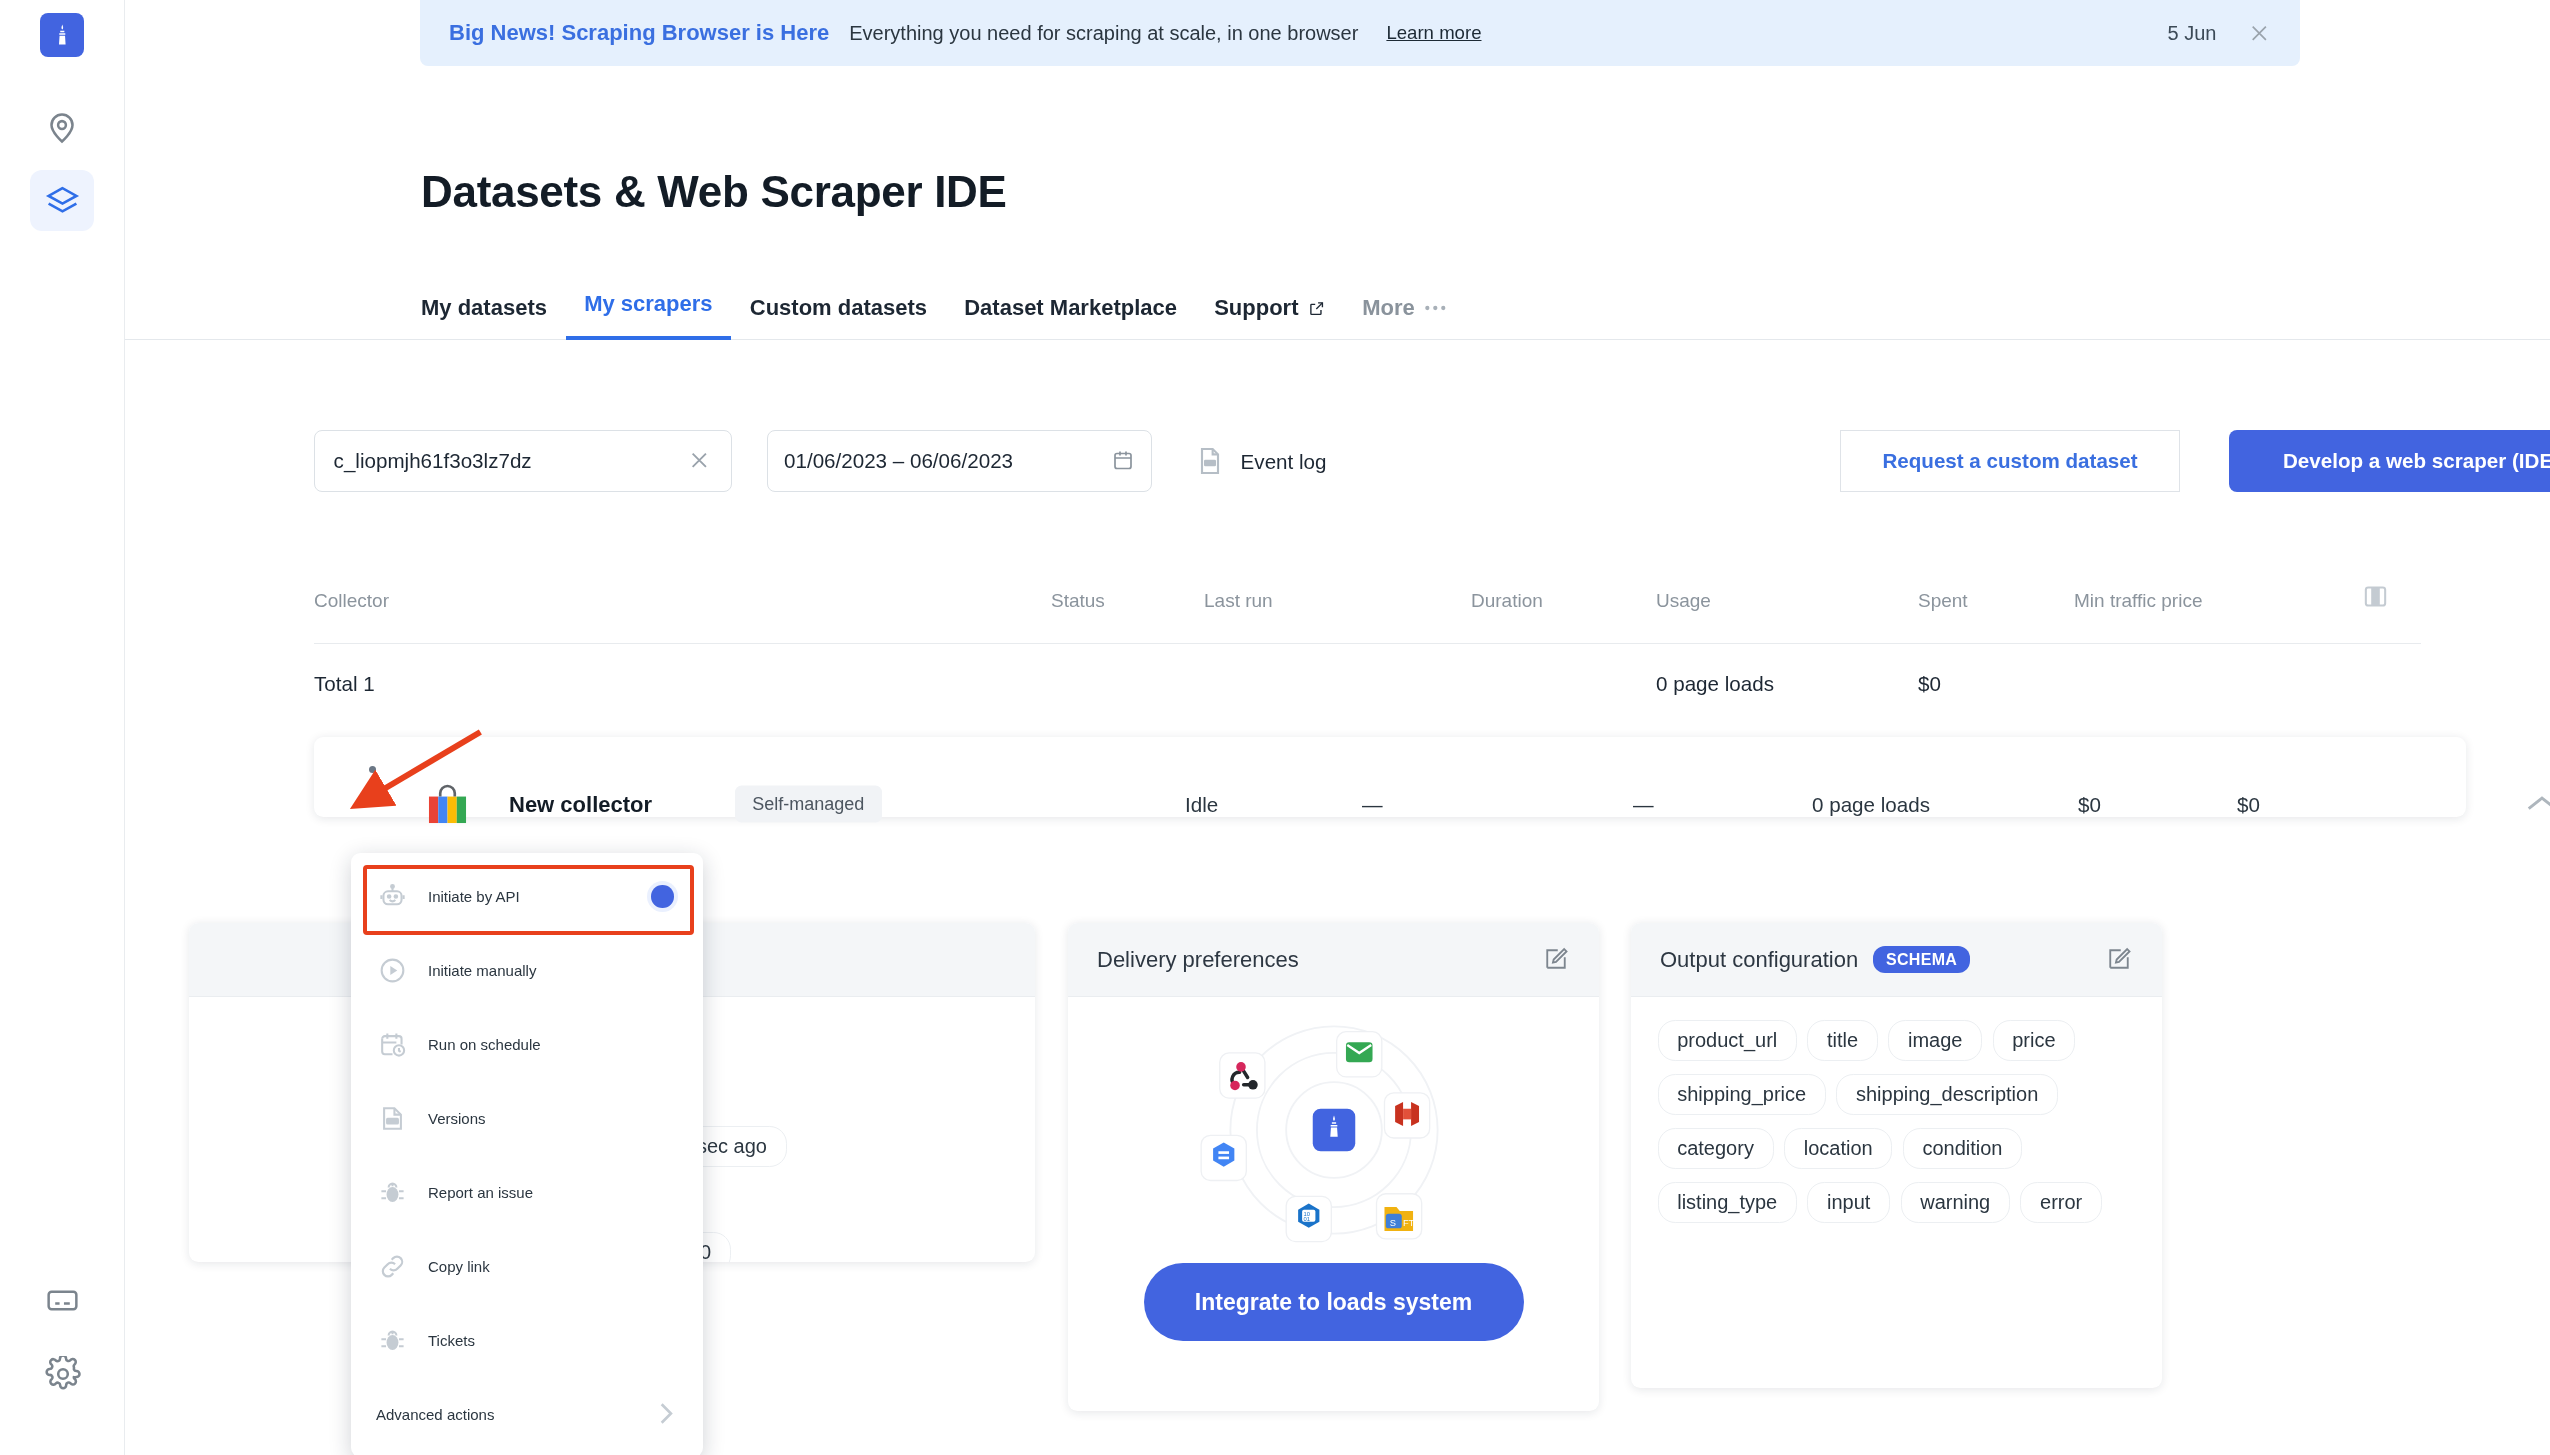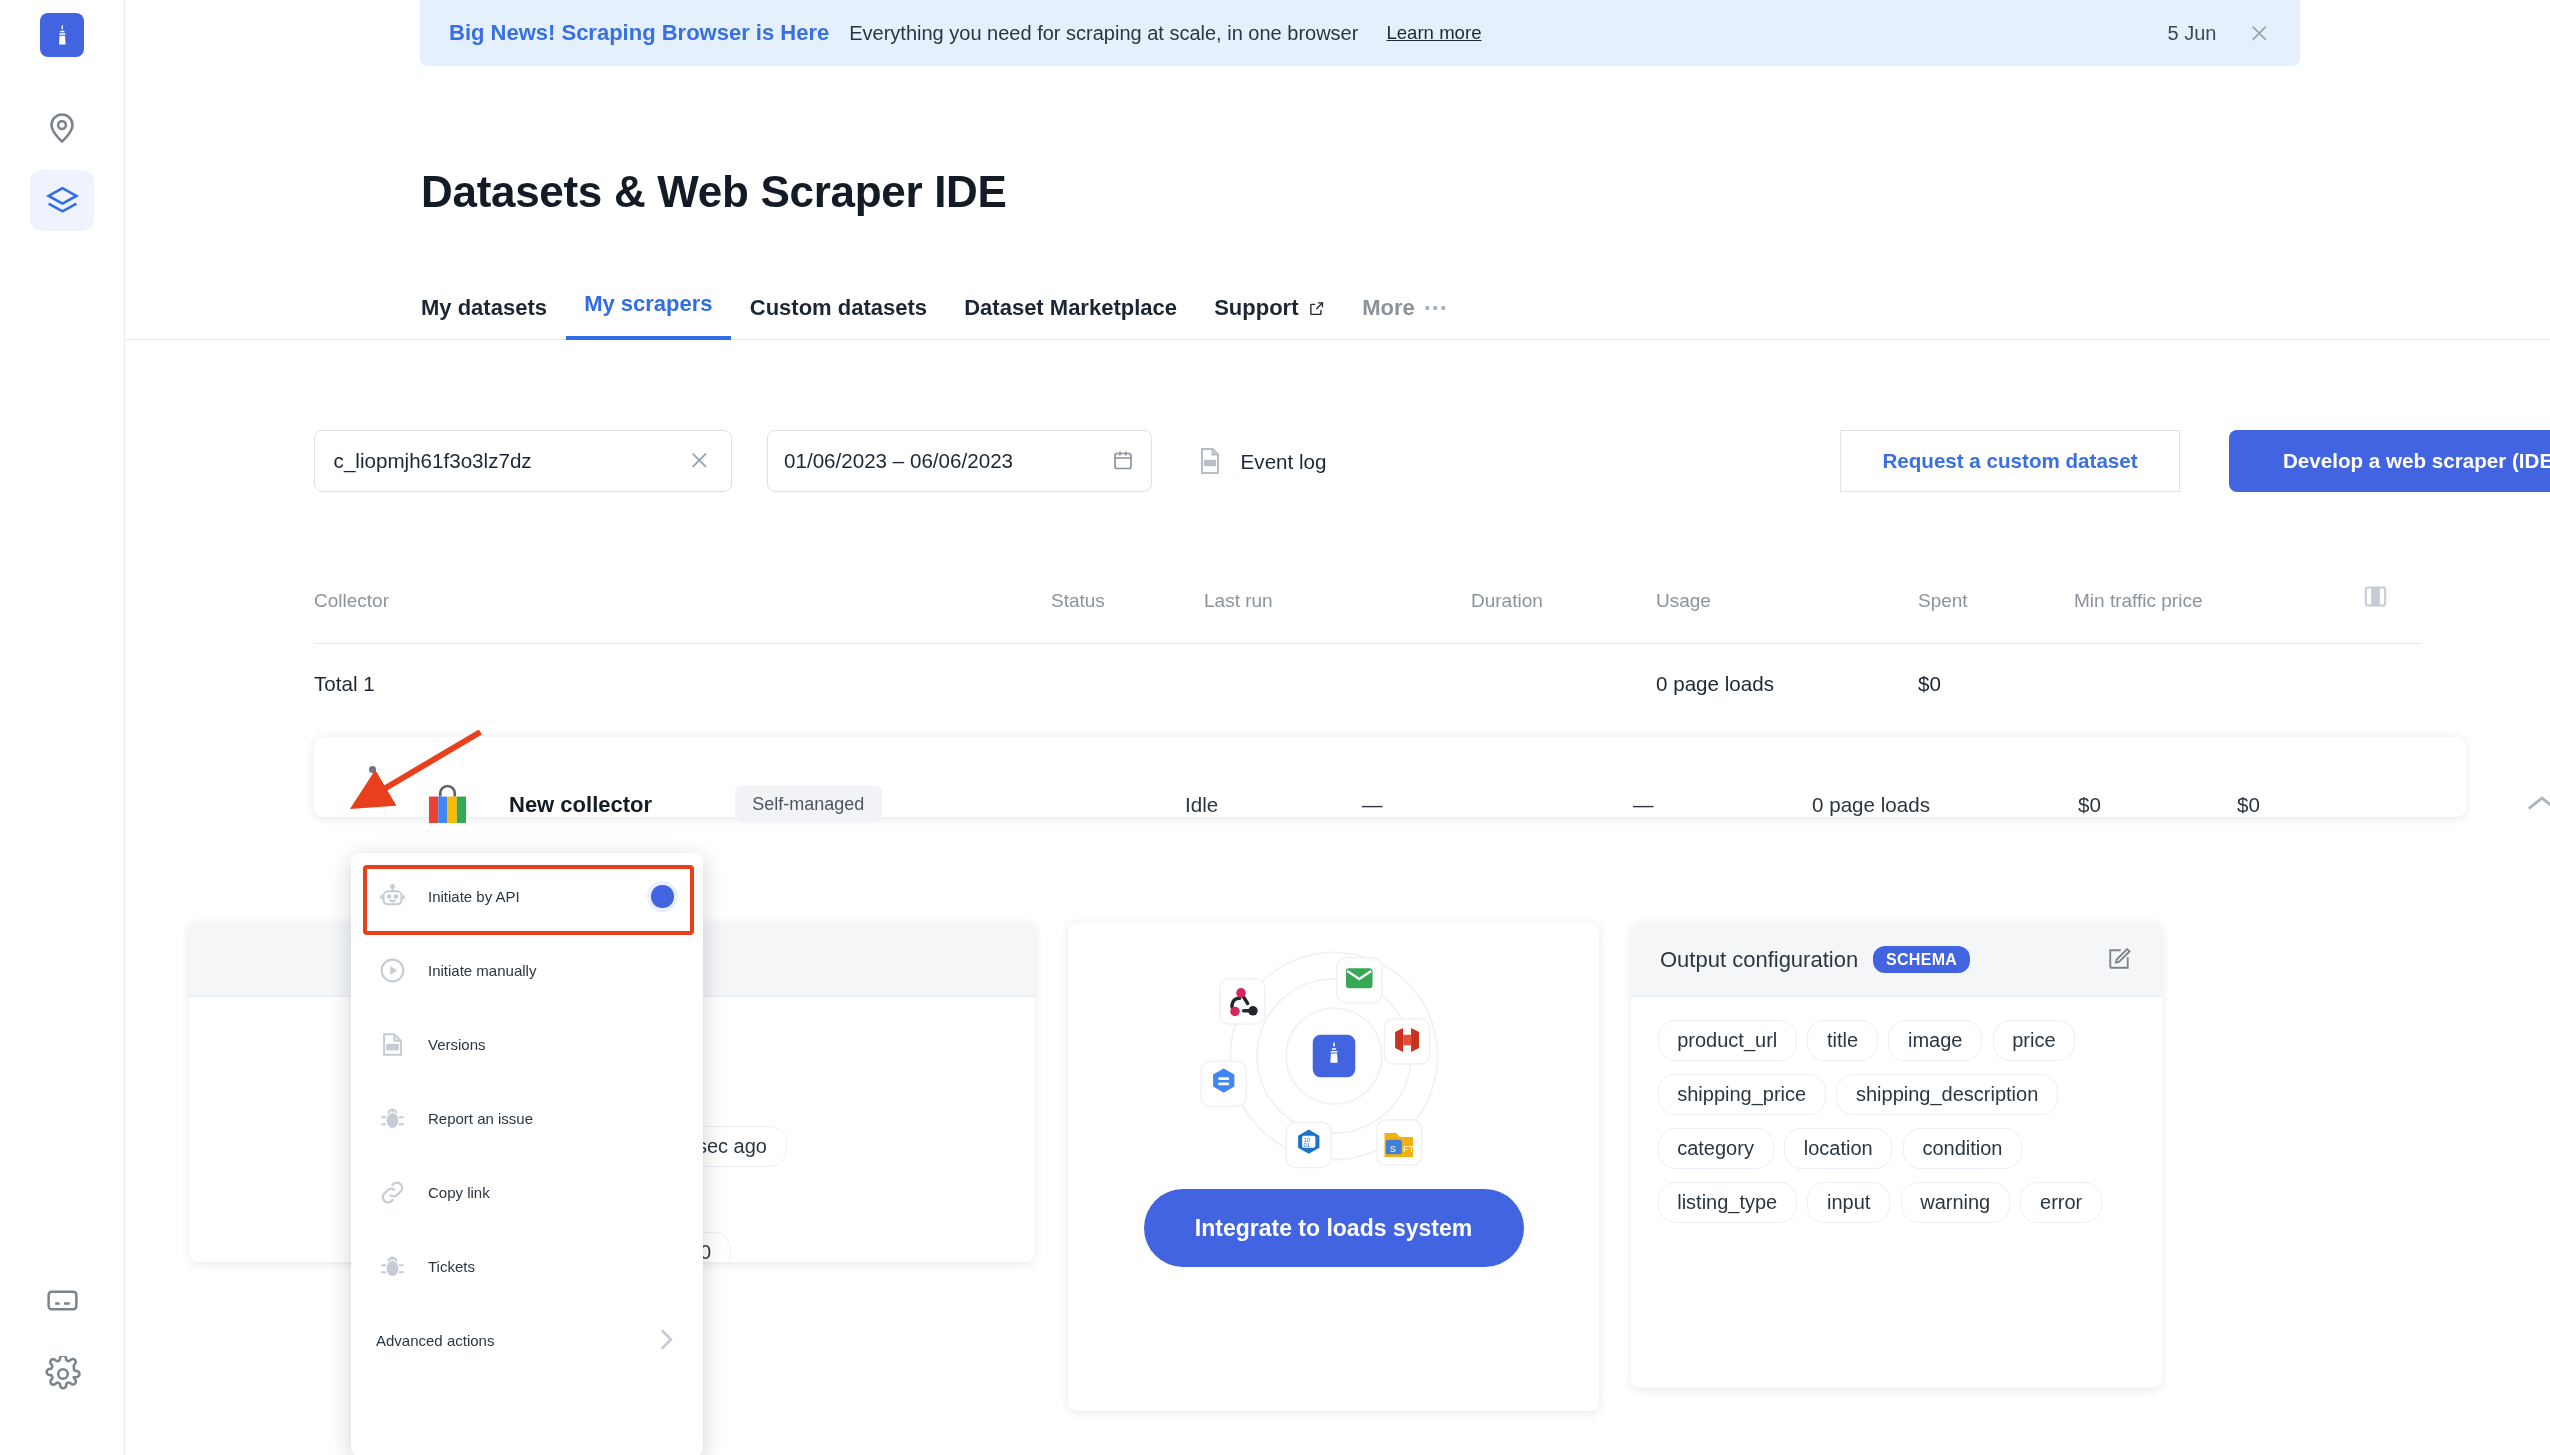--- a/index.html
+++ b/index.html
@@ -400,20 +400,30 @@
     <div class="panel-body" style="flex-direction:column;gap:12px;align-items:flex-start;">
       <span class="pill">Self serve</span>
       <span class="pill">Other</span>
       <span class="pill">Last modified: 2 sec ago</span>
       <span class="pill"><b>Price:</b><span> $0/1K</span></span>
       <span class="pill">AVG pageloads: 0</span>
     </div>
   </div>
 
   <div class="panel" id="panel-delivery">
+    <div class="panel-head">
+      <span class="panel-title">Delivery preferences</span>
+      <span class="panel-edit">
+        <svg width="28" height="28" viewBox="0 0 24 24" fill="none" stroke="#7d868f" stroke-width="1.6">
+          <path d="M4.5 19.5h15v-9"></path>
+            <path d="M4.5 19.5v-15h9"></path>
+            <path d="M19 3.5l2 2-9 9-2.6.6.6-2.6z"></path>
+        </svg>
+      </span>
+    </div>
     <div id="delivery-graphic">
       <svg width="372" height="266" viewBox="0 0 280 200">
         <circle cx="140" cy="100" r="78" fill="none" stroke="#f0f2f5" stroke-width="1.4"></circle>
         <circle cx="140" cy="100" r="58" fill="none" stroke="#f0f2f5" stroke-width="1.4"></circle>
         <circle cx="140" cy="100" r="36" fill="none" stroke="#f0f2f5" stroke-width="1.4"></circle>
 
         <rect x="124" y="84" width="32" height="32" rx="6" fill="#4264e0"></rect>
         <path d="M140 89c.5 1.3.7 2.2.7 2.8 0 .5-.2.9-.7 1.4v1h1.6v1.1h-3.2v-1.1h1.6v-1c-.5-.5-.7-.9-.7-1.4 0-.6.2-1.5.7-2.8zm-2.5 7.2h5v1.1h-5zm.2 2h4.6l.5 6.8h-5.6z" fill="#fff"></path>
 
         <rect x="54" y="42" width="34" height="34" rx="7" fill="#fff" stroke="#eef0f3"></rect>
@@ -509,20 +519,32 @@
     <div class="menu-item">
       <span class="menu-icon">
         <svg width="31" height="31" viewBox="0 0 24 24" fill="none" stroke="#c5ccd3" stroke-width="1.6">
           <circle cx="12" cy="12" r="8.4"></circle>
             <path d="M10.3 8.6l5.4 3.4-5.4 3.4z" fill="#c5ccd3" stroke="none"></path>
         </svg>
       </span>
       <span class="menu-label">Initiate manually</span>
     </div>
 
+    <div class="menu-item">
+      <span class="menu-icon">
+        <svg width="31" height="31" viewBox="0 0 24 24" fill="none" stroke="#c5ccd3" stroke-width="1.6">
+          <path d="M4 7.5a2 2 0 0 1 2-2h11a2 2 0 0 1 2 2v4.5"></path>
+            <path d="M4 7.5v10a2 2 0 0 0 2 2h6"></path>
+          <path d="M8 3.5v4M15 3.5v4M4 10.5h11"></path>
+            <circle cx="17" cy="16.6" r="4"></circle>
+            <path d="M17 14.8v2l1.3 .9"></path>
+        </svg>
+      </span>
+      <span class="menu-label">Run on schedule</span>
+    </div>
 
     <div class="menu-item">
       <span class="menu-icon">
         <svg width="31" height="31" viewBox="0 0 24 24" fill="none" stroke="#c5ccd3" stroke-width="1.6">
           <path d="M5.5 4h8l5 5v11h-13z"></path>
             <path d="M13.5 4v5h5"></path>
           <rect x="7" y="11.5" width="10" height="5.2" rx="1.2" fill="#c5ccd3" stroke="none"></rect>
         </svg>
       </span>
       <span class="menu-label">Versions</span>

